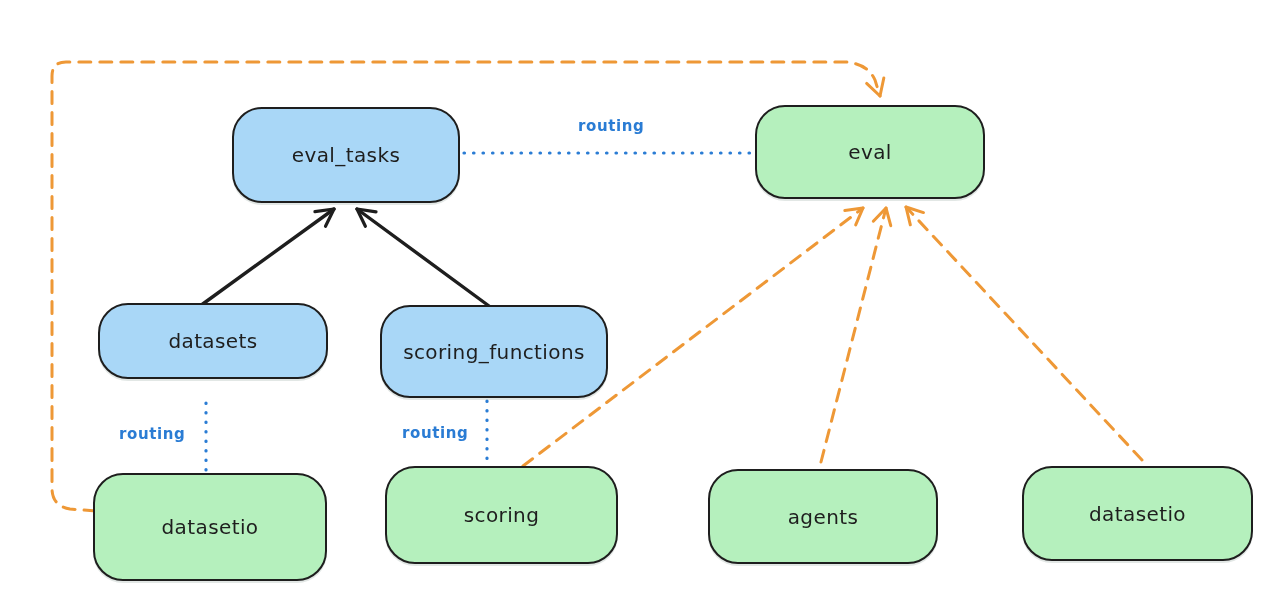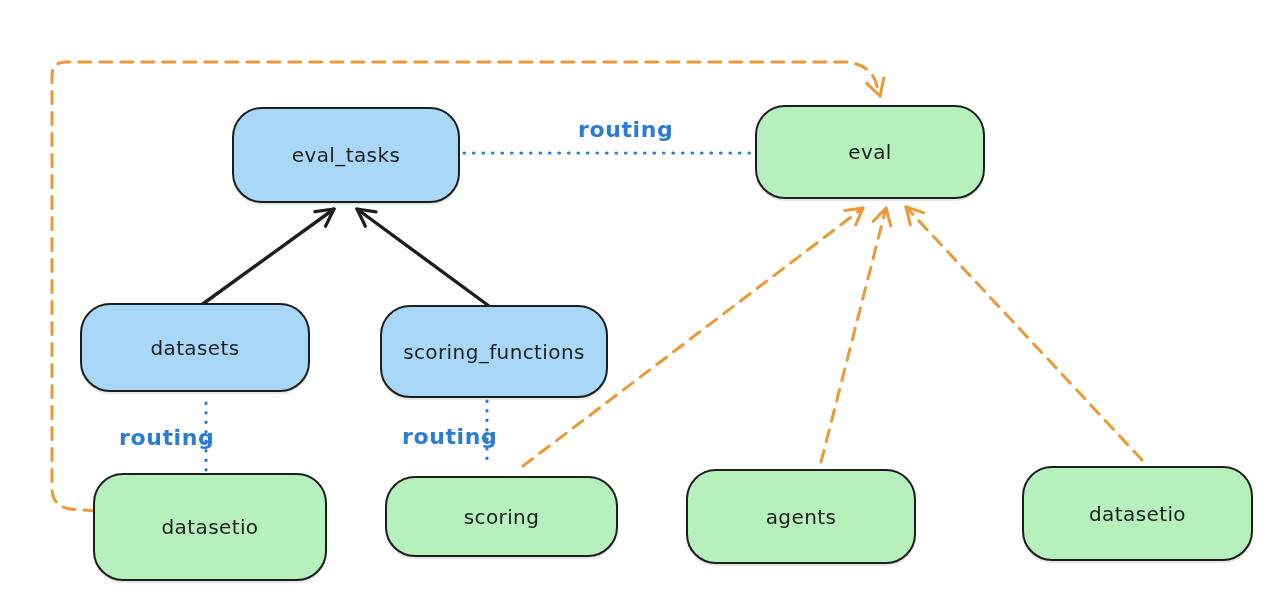--- a/index.html
+++ b/index.html
@@ -24,21 +24,21 @@
     font-size: 20px;
     letter-spacing: 0.4px;
     box-shadow: 0 2px 0 rgba(140,160,150,0.25);
   }
   .node.blue  { background: var(--api-fill, #a9d7f7); }
   .node.green { background: var(--provider-fill, #b5f0bd); }
   .node-label { white-space: nowrap; }
   .edge-label {
     position: absolute;
     color: var(--routing-color, #2a7cd4);
-    font-size: 22px;
+    font-size: 15px;
     font-weight: bold;
     letter-spacing: 0.6px;
     background: transparent;
   }
   .stroke-black {
     stroke: var(--arrow-color, #1e1e1e);
     stroke-width: 3.4; fill: none;
     stroke-linecap: round; stroke-linejoin: round;
   }
   .stroke-blue {
@@ -85,37 +85,37 @@
   </svg>
 
   <div class="node blue" style="left:232px; top:107px; width:228px; height:96px">
     <span class="node-label">eval_tasks</span>
   </div>
 
   <div class="node green" style="left:755px; top:105px; width:230px; height:94px">
     <span class="node-label">eval</span>
   </div>
 
-  <div class="node blue" style="left:80px; top:303px; width:230px; height:89px">
+  <div class="node blue" style="left:98px; top:303px; width:230px; height:76px">
     <span class="node-label">datasets</span>
   </div>
 
   <div class="node blue" style="left:380px; top:305px; width:228px; height:93px">
     <span class="node-label">scoring_functions</span>
   </div>
 
   <div class="node green" style="left:93px; top:473px; width:234px; height:108px">
     <span class="node-label">datasetio</span>
   </div>
 
-  <div class="node green" style="left:385px; top:476px; width:233px; height:81px">
+  <div class="node green" style="left:385px; top:466px; width:233px; height:98px">
     <span class="node-label">scoring</span>
   </div>
 
-  <div class="node green" style="left:686px; top:469px; width:230px; height:95px">
+  <div class="node green" style="left:708px; top:469px; width:230px; height:95px">
     <span class="node-label">agents</span>
   </div>
 
   <div class="node green" style="left:1022px; top:466px; width:231px; height:95px">
     <span class="node-label">datasetio</span>
   </div>
 
   <div class="edge-label" style="left:578px; top:117px">routing</div>
   <div class="edge-label" style="left:119px; top:425px">routing</div>
   <div class="edge-label" style="left:402px; top:424px">routing</div>

